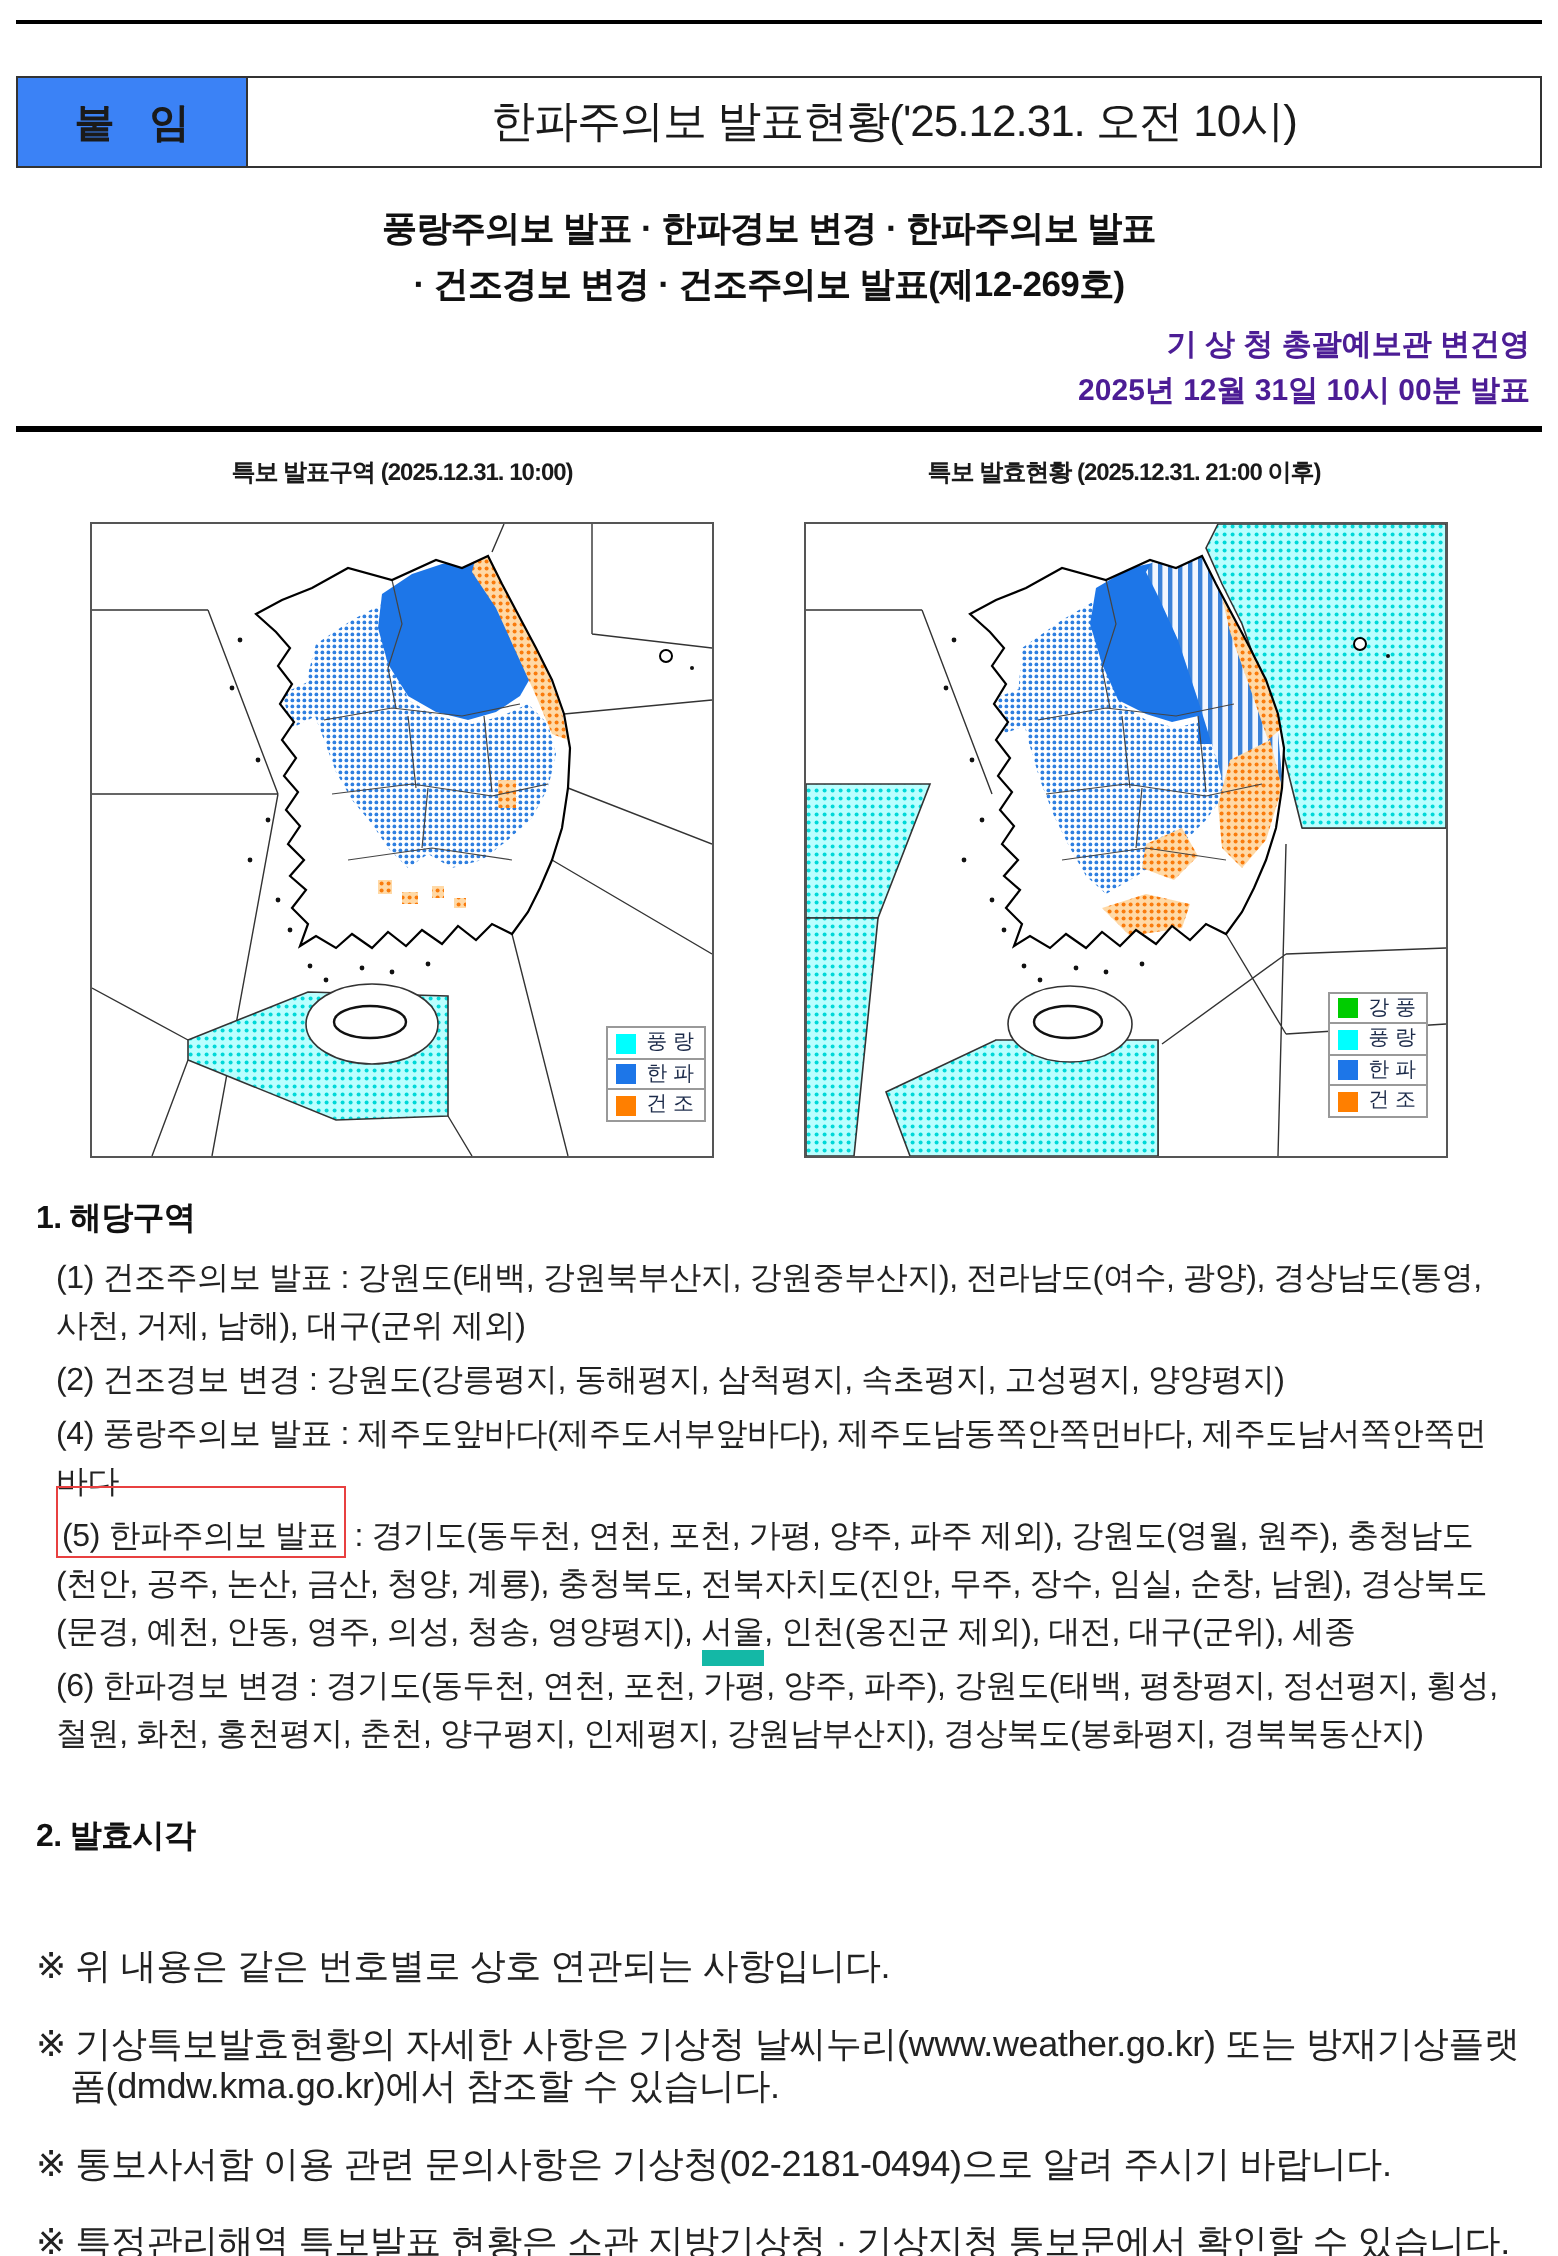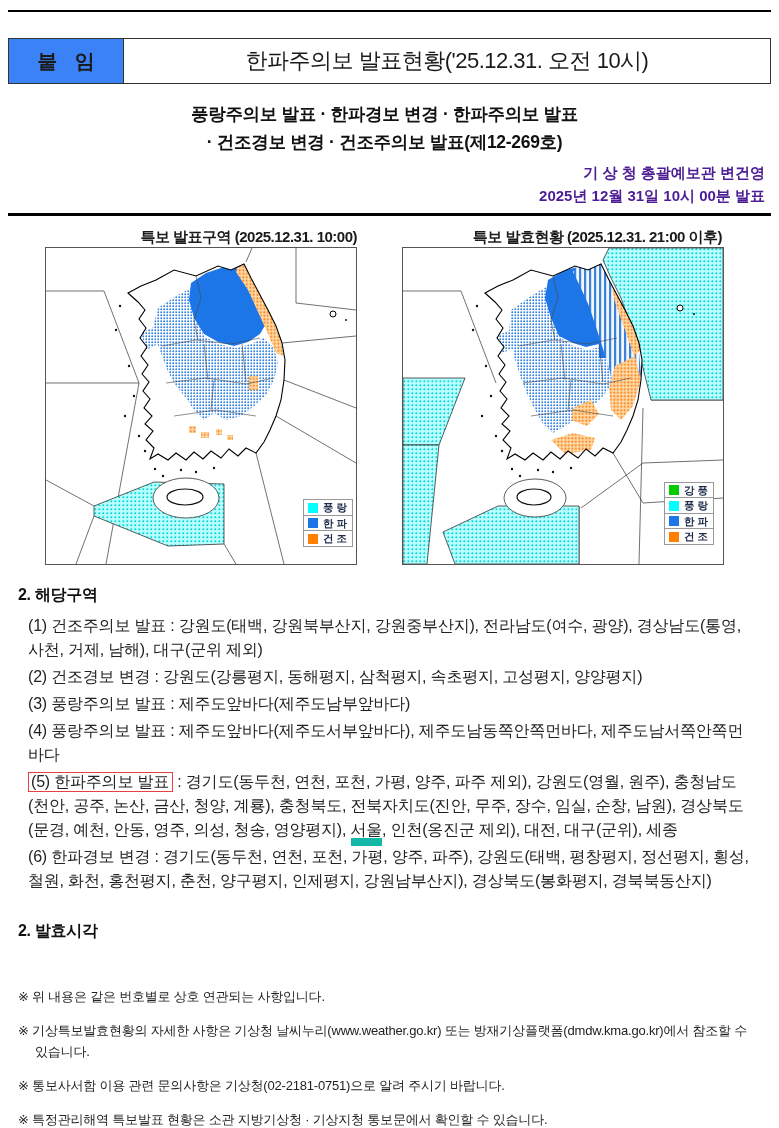--- a/index.html
+++ b/index.html
@@ -13,38 +13,38 @@
        font-size:22px;font-weight:normal;letter-spacing:-0.5px}
   .masthead{display:flex;margin:14px 10px 0}
   .logo-wrap{width:125px;text-align:center;padding-top:4px}
   .logo-text{font-size:15px;font-weight:bold;color:#24355e;margin-top:1px}
   .subtitle{flex:1;text-align:center;font-size:17.5px;font-weight:bold;line-height:1.6;
        padding:2px 10px 0 0;letter-spacing:-0.3px;color:#111}
   .issuer{text-align:right;margin:6px 14px 0;font-weight:bold;font-size:15px;line-height:1.5;color:#4c1d95}
   .rule-thick{border-top:3px solid #000;margin:6px 8px 0}
   .maps-row{display:flex;margin:12px 0 0 45px;gap:45px}
   .map-fig{position:relative}
-  .map-title{text-align:right;font-weight:bold;font-size:15px;margin-bottom:0;letter-spacing:-0.5px}
+  .map-title{text-align:center;font-weight:bold;font-size:12px;margin-bottom:16px;letter-spacing:-0.5px}
   svg.map{border:1px solid #555;display:block;background:#fff}
   .legend{position:absolute;display:flex;flex-direction:column}
   .legend-left{right:4px;bottom:18px}
   .legend-right{right:10px;bottom:20px}
   .legend-row{display:flex;align-items:center;background:#fff;border:1px solid #999;margin-top:-1px;
-       padding:1px 5px 1px 4px;font-size:10.5px;font-weight:bold;color:#1c2b4a;line-height:1.2}
+       padding:1px 5px 1px 4px;font-size:10.5px;font-weight:normal;color:#1c2b4a;line-height:1.2}
   .chip{width:10px;height:10px;margin-right:5px;flex:none}
   .chip-cyan{background:#00ffff}.chip-blue{background:#1d76e8}
   .chip-orange{background:#ff7f00}.chip-green{background:#00cc00}
   .sec{margin:0 18px}
   .sec-heading{font-size:16px;font-weight:bold;margin:20px 0 8px;letter-spacing:-0.3px;color:#111}
   .sec-heading2{margin-top:28px}
   .item{font-size:16px;line-height:24px;letter-spacing:-0.2px;color:#222;margin:0 4px 3px 0;padding-left:10px}
-  .boxed{border:1.5px solid #e84040;padding:0 3px 1px 2px}
+  .boxed{border:1.5px solid #e84040;padding:16px 3px 1px 2px}
   .redline{border-bottom:8px solid #14b8a6}
   .notes{margin:44px 18px 0}
-  .note{font-size:13px;line-height:21px;color:#222;letter-spacing:-0.2px;
+  .note{font-size:18px;line-height:21px;color:#222;letter-spacing:-0.2px;
        padding-left:17px;text-indent:-17px;margin-bottom:4px}
 </style>
 </head>
 <body>
 
 <svg width="0" height="0" style="position:absolute" aria-hidden="true">
   <defs>
     <pattern id="dotBlue" width="3" height="3" patternUnits="userSpaceOnUse">
       <rect width="3" height="3" fill="#ffffff"></rect>
         <circle cx="1.2" cy="1.2" r="0.95" fill="#2f7fe0"></circle>
@@ -220,31 +220,30 @@
       </div>
       <div class="legend-row">
         <span class="chip chip-orange"></span>
         <span>건 조</span>
       </div>
     </div>
   </div>
 </div>
 
 <div class="sec">
-  <div class="sec-heading">2. 해당구역</div>
+  <div class="sec-heading">1. 해당구역</div>
   <p class="item">(1) 건조주의보 발표 : 강원도(태백, 강원북부산지, 강원중부산지), 전라남도(여수, 광양), 경상남도(통영, 사천, 거제, 남해), 대구(군위 제외)</p>
   <p class="item">(2) 건조경보 변경 : 강원도(강릉평지, 동해평지, 삼척평지, 속초평지, 고성평지, 양양평지)</p>
-  <p class="item">(3) 풍랑주의보 발표 : 제주도앞바다(제주도남부앞바다)</p>
   <p class="item">(4) 풍랑주의보 발표 : 제주도앞바다(제주도서부앞바다), 제주도남동쪽안쪽먼바다, 제주도남서쪽안쪽먼바다</p>
   <p class="item"><span class="boxed">(5) 한파주의보 발표</span><span> : 경기도(동두천, 연천, 포천, 가평, 양주, 파주 제외), 강원도(영월, 원주), 충청남도(천안, 공주, 논산, 금산, 청양, 계룡), 충청북도, 전북자치도(진안, 무주, 장수, 임실, 순창, 남원), 경상북도(문경, 예천, 안동, 영주, 의성, 청송, 영양평지), </span><span class="redline">서울</span><span>, 인천(옹진군 제외), 대전, 대구(군위), 세종</span></p>
   <p class="item">(6) 한파경보 변경 : 경기도(동두천, 연천, 포천, 가평, 양주, 파주), 강원도(태백, 평창평지, 정선평지, 횡성, 철원, 화천, 홍천평지, 춘천, 양구평지, 인제평지, 강원남부산지), 경상북도(봉화평지, 경북북동산지)</p>
 </div>
 
 <div class="sec">
   <div class="sec-heading sec-heading2">2. 발효시각</div>
 </div>
 
 <div class="notes">
   <p class="note">※ 위 내용은 같은 번호별로 상호 연관되는 사항입니다.</p>
   <p class="note">※ 기상특보발효현황의 자세한 사항은 기상청 날씨누리(www.weather.go.kr) 또는 방재기상플랫폼(dmdw.kma.go.kr)에서 참조할 수 있습니다.</p>
-  <p class="note">※ 통보사서함 이용 관련 문의사항은 기상청(02-2181-0751)으로 알려 주시기 바랍니다.</p>
+  <p class="note">※ 통보사서함 이용 관련 문의사항은 기상청(02-2181-0494)으로 알려 주시기 바랍니다.</p>
   <p class="note">※ 특정관리해역 특보발표 현황은 소관 지방기상청 · 기상지청 통보문에서 확인할 수 있습니다.</p>
 </div>
 
 </body></html>

